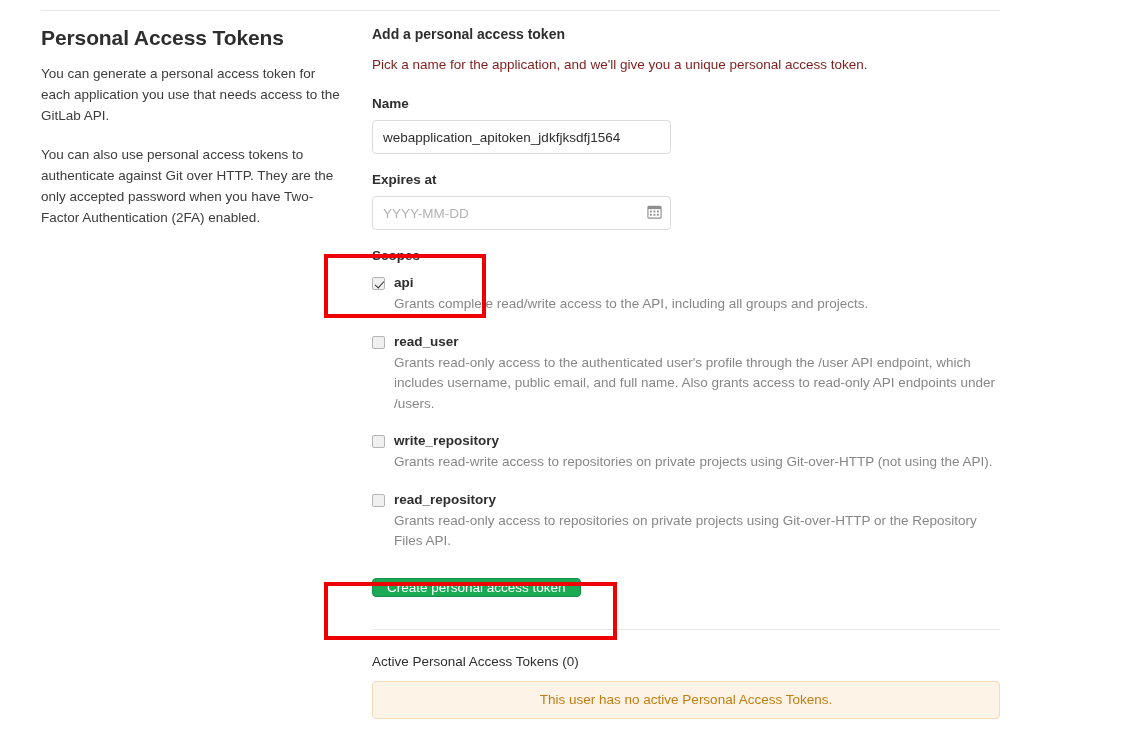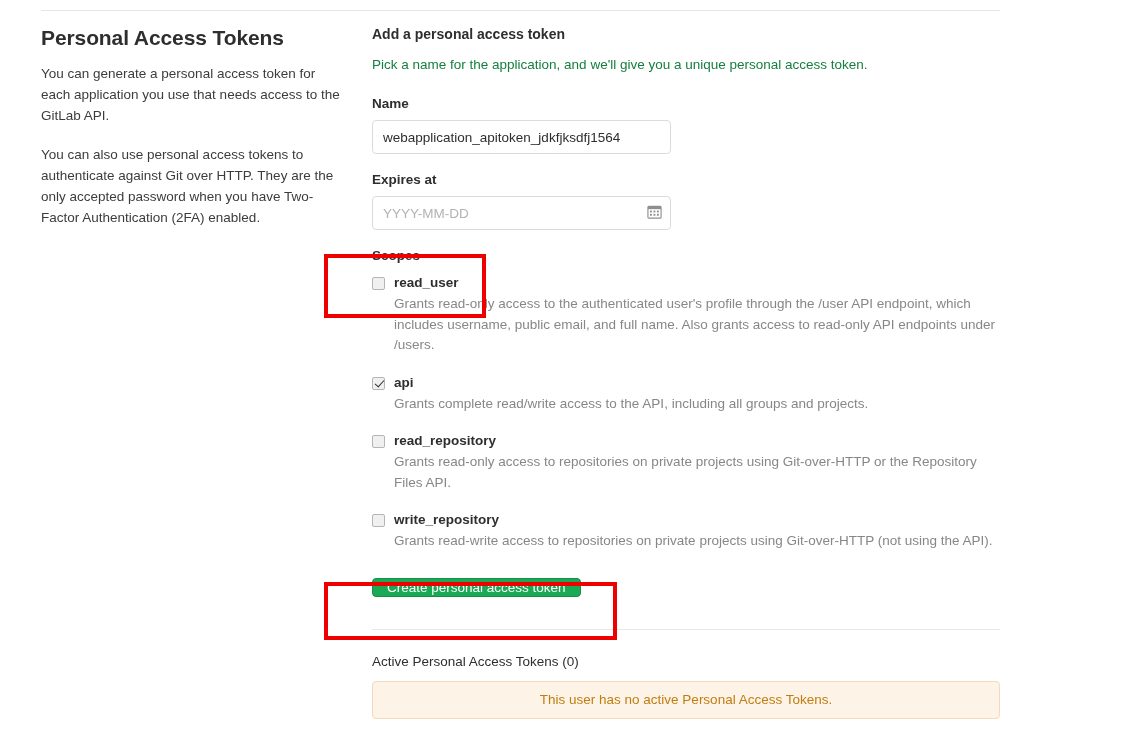--- a/index.html
+++ b/index.html
@@ -64,21 +64,21 @@
     width: 628px;
   }
   .form-title {
     font-size: 14px;
     font-weight: bold;
     color: #2e2e2e;
     margin: 0 0 13px 0;
   }
   .form-sub {
     font-size: 13.5px;
-    color: #15803d;
+    color: #7f1d1d;
     margin: 0 0 22px 0;
     line-height: 19px;
   }
   .field-label {
     font-size: 13.5px;
     font-weight: bold;
     color: #2e2e2e;
     margin: 0 0 9px 0;
     display: block;
   }
@@ -252,50 +252,50 @@
             <rect x="10.6" y="10.5" width="2" height="2" fill="#8f8f8f"></rect>
           </svg>
         </span>
       </div>
     </div>
 
     <div class="scopes-head">Scopes</div>
 
     <div class="scope-row">
       <div class="scope-line">
+        <span class="cbox checked"></span>
+        <span class="scope-name">api</span>
+      </div>
+      <div class="scope-desc">Grants complete read/write access to the API, including all groups and projects.</div>
+    </div>
+
+    <div class="scope-row">
+      <div class="scope-line">
         <span class="cbox"></span>
         <span class="scope-name">read_user</span>
       </div>
       <div class="scope-desc">Grants read-only access to the authenticated user's profile through the /user API endpoint, which includes username, public email, and full name. Also grants access to read-only API endpoints under /users.</div>
     </div>
 
     <div class="scope-row">
       <div class="scope-line">
-        <span class="cbox checked"></span>
-        <span class="scope-name">api</span>
-      </div>
-      <div class="scope-desc">Grants complete read/write access to the API, including all groups and projects.</div>
+        <span class="cbox"></span>
+        <span class="scope-name">write_repository</span>
+      </div>
+      <div class="scope-desc">Grants read-write access to repositories on private projects using Git-over-HTTP (not using the API).</div>
     </div>
 
     <div class="scope-row">
       <div class="scope-line">
         <span class="cbox"></span>
         <span class="scope-name">read_repository</span>
       </div>
       <div class="scope-desc">Grants read-only access to repositories on private projects using Git-over-HTTP or the Repository Files API.</div>
     </div>
 
-    <div class="scope-row">
-      <div class="scope-line">
-        <span class="cbox"></span>
-        <span class="scope-name">write_repository</span>
-      </div>
-      <div class="scope-desc">Grants read-write access to repositories on private projects using Git-over-HTTP (not using the API).</div>
-    </div>
-
     <div class="submit-area">
       <button class="btn-create" type="button">Create personal access token</button>
     </div>
 
     <div class="mid-rule"></div>
 
     <div class="active-head">Active Personal Access Tokens (0)</div>
 
     <div class="alert-warn">This user has no active Personal Access Tokens.</div>
   </div>

